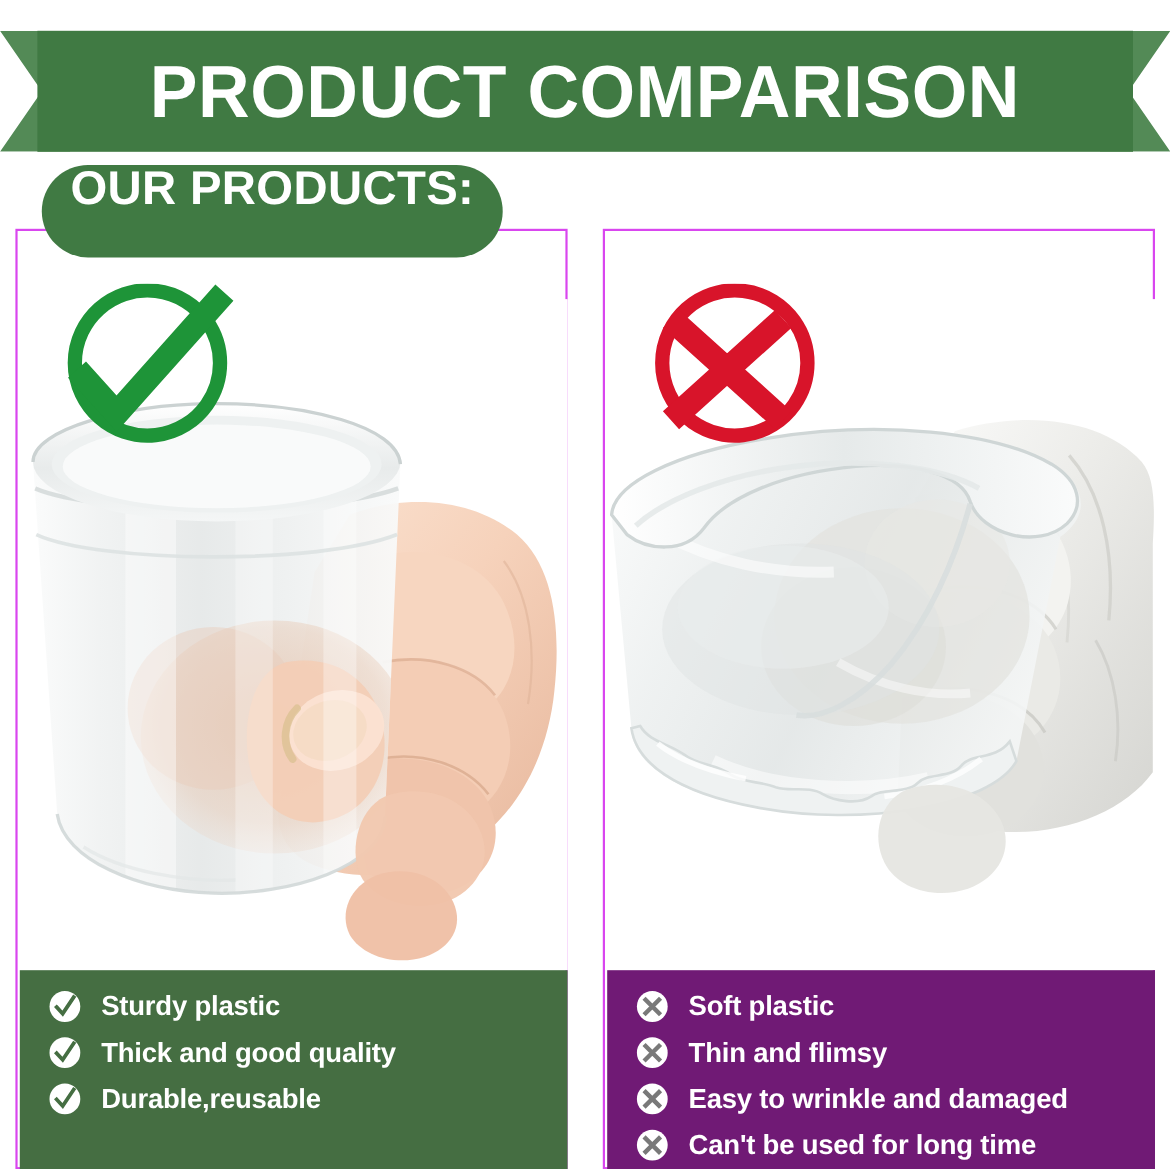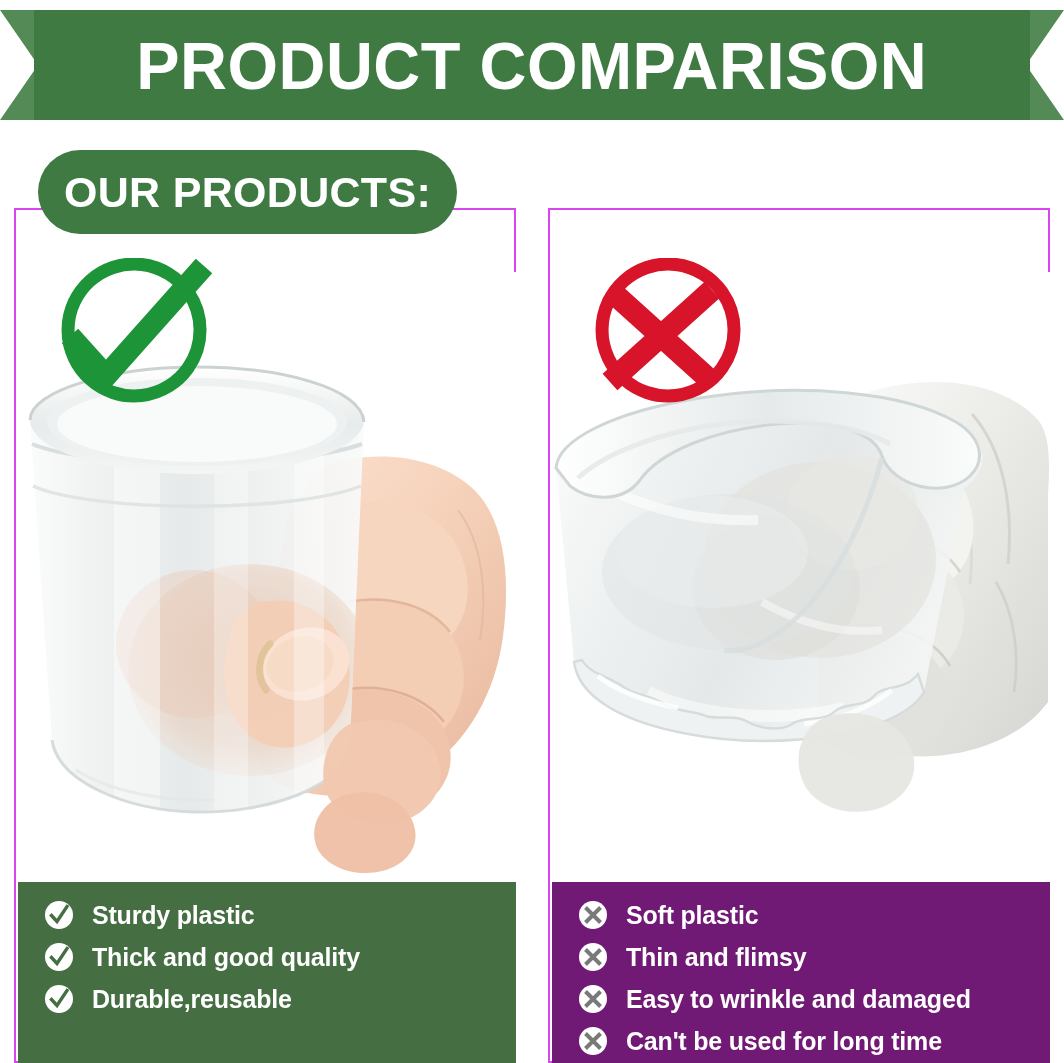--- a/index.html
+++ b/index.html
@@ -17,21 +17,21 @@
     position: relative;
     width: 1064px;
     height: 1063px;
     background: #ffffff;
   }
 
   
   .banner {
     position: absolute;
     left: 0;
-    top: 10px;
+    top: 28px;
     width: 1064px;
     height: 110px;
   }
   .banner-tail {
     position: absolute;
     top: 0;
     width: 64px;
     height: 110px;
     background: #538A56;
   }
@@ -88,21 +88,21 @@
 
   
   .pill {
     position: absolute;
     top: 2px;
     left: 24px;
     height: 84px;
     padding: 0 26px;
     border-radius: 42px;
     display: flex;
-    align-items: center;
+    align-items: flex-start;
     justify-content: center;
     z-index: 4;
   }
   .column.left  .pill { background: #407A43; left: 24px; }
   .column.right .pill { background: #7A7A7A; left: 6px; }
   .pill-label {
     color: #ffffff;
     font-size: 43px;
     font-weight: bold;
     line-height: 1;

